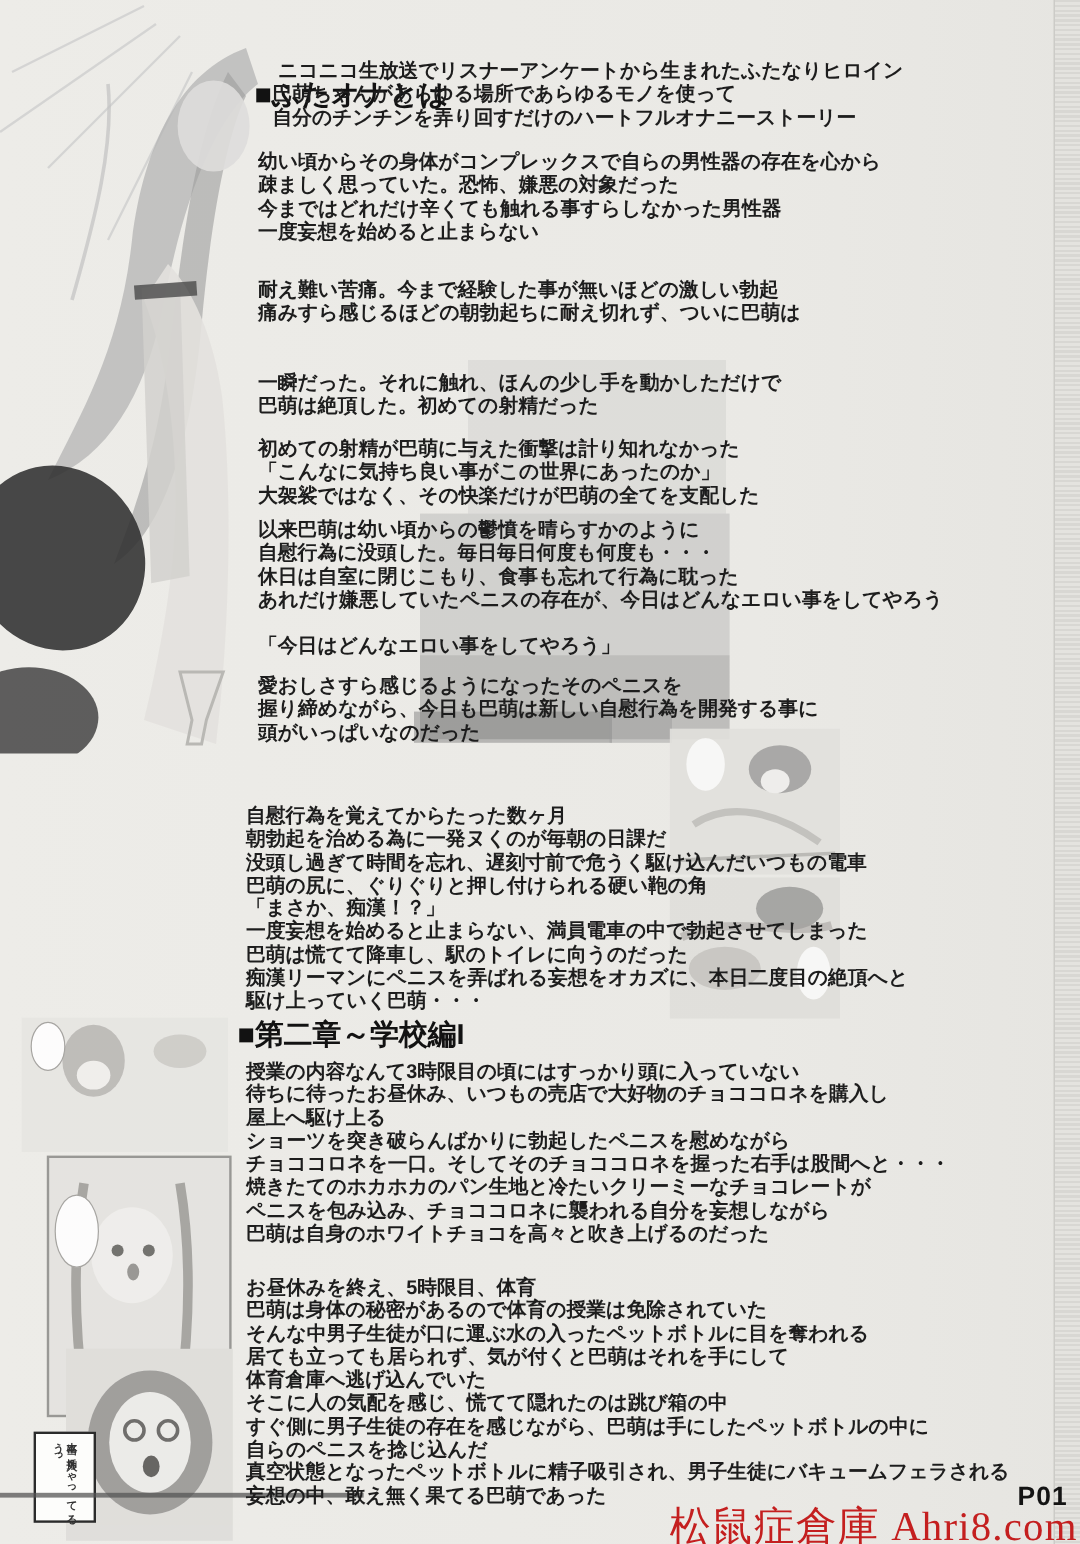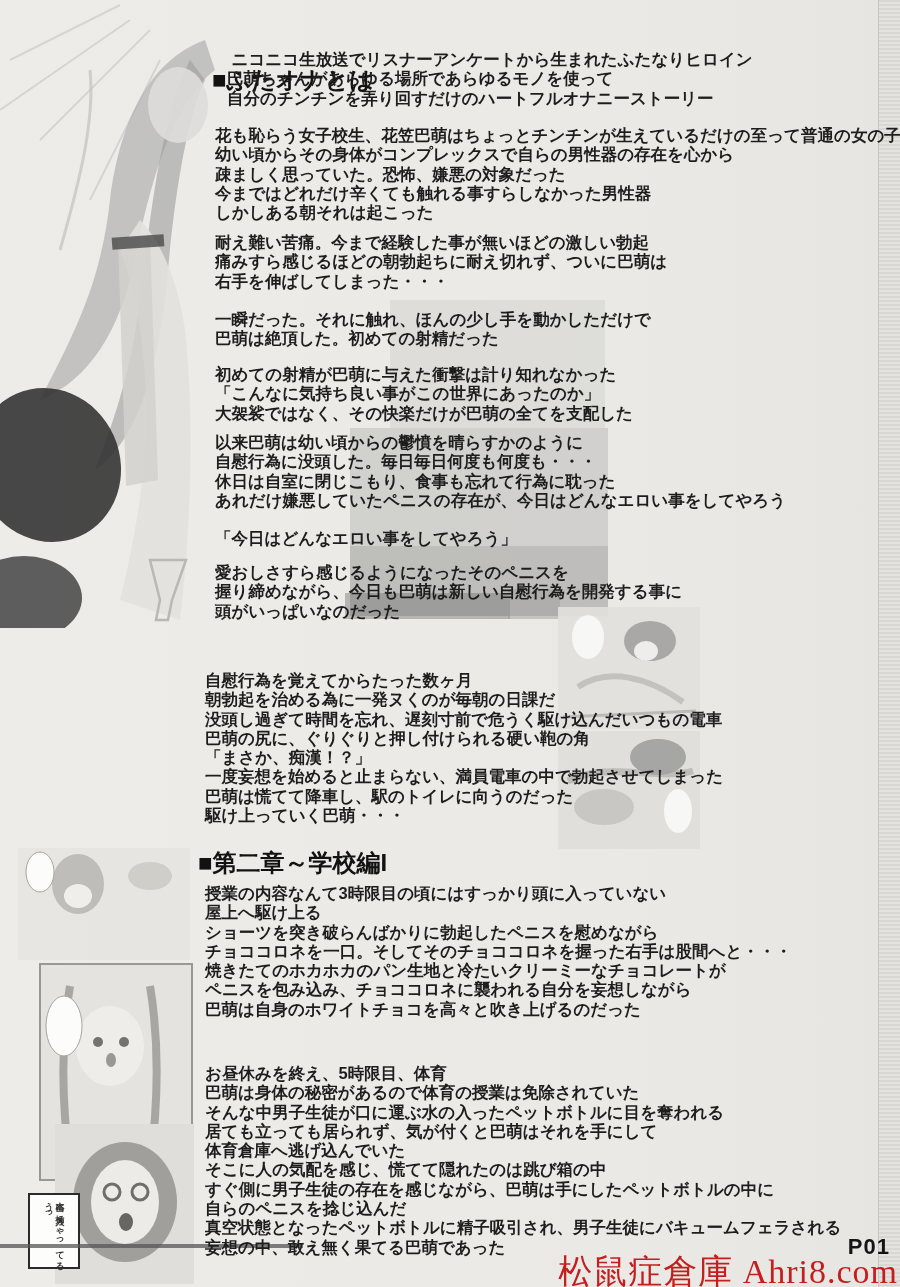--- a/index.html
+++ b/index.html
@@ -153,30 +153,28 @@
     <span class="v">本当に挿入ちゃってるうっ</span>
   </div>
 
   <div class="txt sec-title pos-intro-title">■ふたオナとは</div>
   <div class="txt pos-intro-p1">
       <div class="ln"> ニコニコ生放送でリスナーアンケートから生まれたふたなりヒロイン</div>
       <div class="ln">巴萌ちゃんがあらゆる場所であらゆるモノを使って</div>
       <div class="ln">自分のチンチンを弄り回すだけのハートフルオナニーストーリー</div>
     </div>
   <div class="txt pos-intro-p2">
-      <div class="ln">花も恥らう女子校生、花笠巴萌はちょっとチンチンが生えているだけの至って普通の女の子</div>
       <div class="ln">幼い頃からその身体がコンプレックスで自らの男性器の存在を心から</div>
       <div class="ln">疎ましく思っていた。恐怖、嫌悪の対象だった</div>
       <div class="ln">今まではどれだけ辛くても触れる事すらしなかった男性器</div>
-      <div class="ln">しかしある朝それは起こった</div>
+      <div class="ln">一度妄想を始めると止まらない</div>
     </div>
   <div class="txt pos-intro-p3">
       <div class="ln">耐え難い苦痛。今まで経験した事が無いほどの激しい勃起</div>
       <div class="ln">痛みすら感じるほどの朝勃起ちに耐え切れず、ついに巴萌は</div>
-      <div class="ln">右手を伸ばしてしまった・・・</div>
     </div>
   <div class="txt pos-intro-p5">
       <div class="ln">初めての射精が巴萌に与えた衝撃は計り知れなかった</div>
       <div class="ln">「こんなに気持ち良い事がこの世界にあったのか」</div>
       <div class="ln">大袈裟ではなく、その快楽だけが巴萌の全てを支配した</div>
     </div>
   <div class="txt pos-intro-p4">
       <div class="ln">一瞬だった。それに触れ、ほんの少し手を動かしただけで</div>
       <div class="ln">巴萌は絶頂した。初めての射精だった</div>
     </div>
@@ -196,26 +194,28 @@
     </div>
 
   <div class="txt pos-ch1-p1">
       <div class="ln">自慰行為を覚えてからたった数ヶ月</div>
       <div class="ln">朝勃起を治める為に一発ヌくのが毎朝の日課だ</div>
       <div class="ln">没頭し過ぎて時間を忘れ、遅刻寸前で危うく駆け込んだいつもの電車</div>
       <div class="ln">巴萌の尻に、ぐりぐりと押し付けられる硬い鞄の角</div>
       <div class="ln">「まさか、痴漢！？」</div>
       <div class="ln">一度妄想を始めると止まらない、満員電車の中で勃起させてしまった</div>
       <div class="ln">巴萌は慌てて降車し、駅のトイレに向うのだった</div>
+      <div class="ln">痴漢リーマンにペニスを弄ばれる妄想をオカズに、本日二度目の絶頂へと</div>
       <div class="ln">駆け上っていく巴萌・・・</div>
     </div>
 
   <div class="txt sec-title pos-ch2-title">■第二章～学校編I</div>
   <div class="txt pos-ch2-p1">
       <div class="ln">授業の内容なんて3時限目の頃にはすっかり頭に入っていない</div>
+      <div class="ln">待ちに待ったお昼休み、いつもの売店で大好物のチョココロネを購入し</div>
       <div class="ln">屋上へ駆け上る</div>
       <div class="ln">ショーツを突き破らんばかりに勃起したペニスを慰めながら</div>
       <div class="ln">チョココロネを一口。そしてそのチョココロネを握った右手は股間へと・・・</div>
       <div class="ln">焼きたてのホカホカのパン生地と冷たいクリーミーなチョコレートが</div>
       <div class="ln">ペニスを包み込み、チョココロネに襲われる自分を妄想しながら</div>
       <div class="ln">巴萌は自身のホワイトチョコを高々と吹き上げるのだった</div>
     </div>
   <div class="txt pos-ch2-p2">
       <div class="ln">お昼休みを終え、5時限目、体育</div>
       <div class="ln">巴萌は身体の秘密があるので体育の授業は免除されていた</div>

